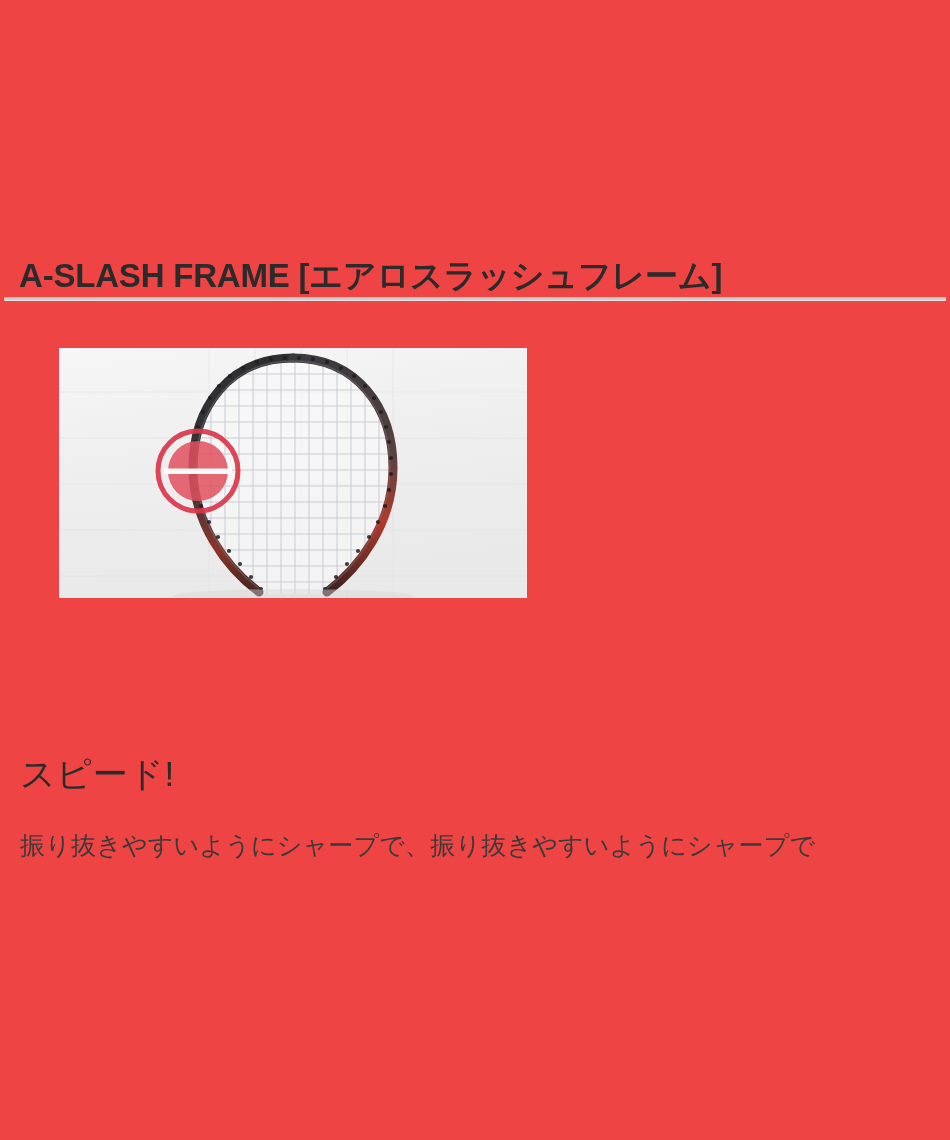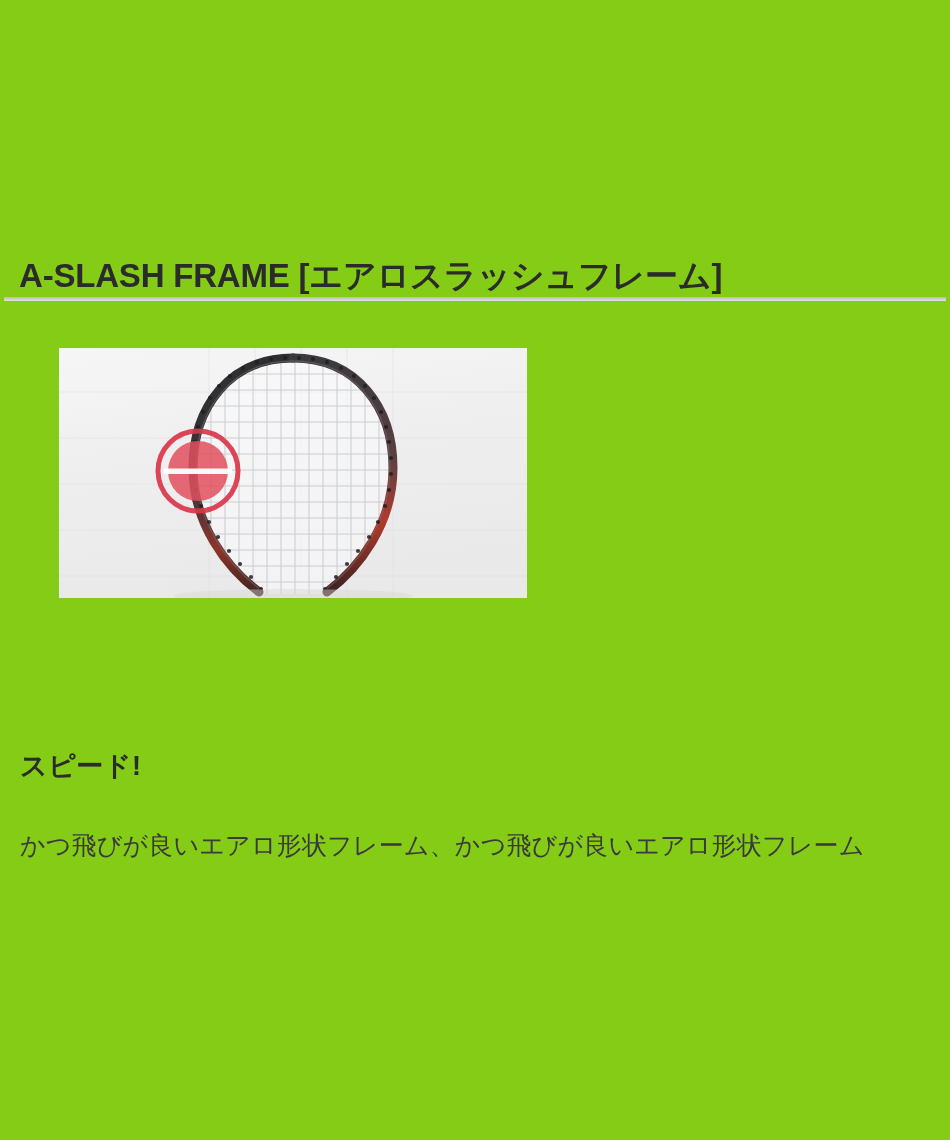--- a/index.html
+++ b/index.html
@@ -13,21 +13,21 @@
     height: 1140px;
     position: relative;
     overflow: hidden;
     font-family: "Liberation Sans", "DejaVu Sans", sans-serif;
     -webkit-font-smoothing: antialiased;
   }
 
   .page {
     position: absolute;
     inset: 0;
-    background: #84cc16;
+    background: #ef4444;
   }
 
   
   .section-title {
     position: absolute;
     left: 19px;
     top: 228px;
     width: 910px;
     font-size: 33px;
     line-height: 42px;
@@ -61,23 +61,23 @@
     position: absolute;
     inset: 0;
     display: block;
   }
 
   
   .sub-heading {
     position: absolute;
     left: 20px;
     top: 716px;
-    font-size: 27px;
+    font-size: 35px;
     line-height: 46px;
-    font-weight: 700;
+    font-weight: 400;
     color: #2b2b2b;
     letter-spacing: 0.5px;
     white-space: nowrap;
     text-align: center;
   }
 
   
   .body-copy {
     position: absolute;
     left: 20px;
@@ -238,16 +238,16 @@
         <circle cx="139" cy="123" r="40" fill="none" stroke="#d9364a" stroke-width="5" opacity="0.92"></circle>
         <circle cx="139" cy="123" r="30" fill="#e0505e" opacity="0.85"></circle>
         <rect x="105" y="120.5" width="68" height="5.5" fill="#ffffff" opacity="0.95"></rect>
       </g>
     </svg>
   </figure>
 
   <h3 class="sub-heading">スピード!</h3>
 
   <p class="body-copy">
-    <span class="line">かつ飛びが良いエアロ形状フレーム、かつ飛びが良いエアロ形状フレーム</span>
+    <span class="line">振り抜きやすいようにシャープで、振り抜きやすいようにシャープで</span>
   </p>
 
 </div>
 
 </body></html>

